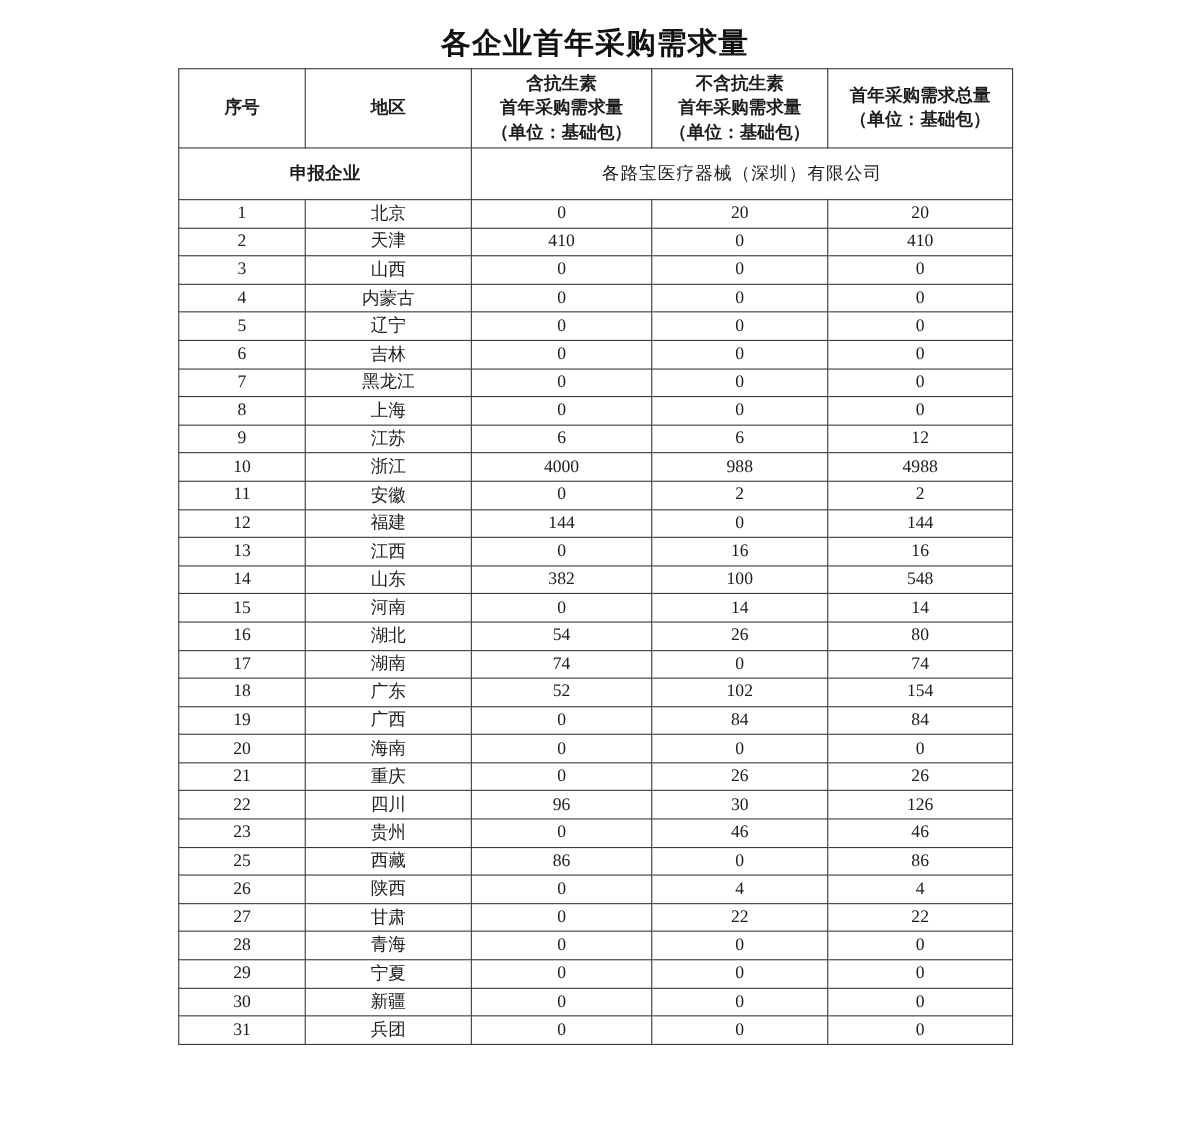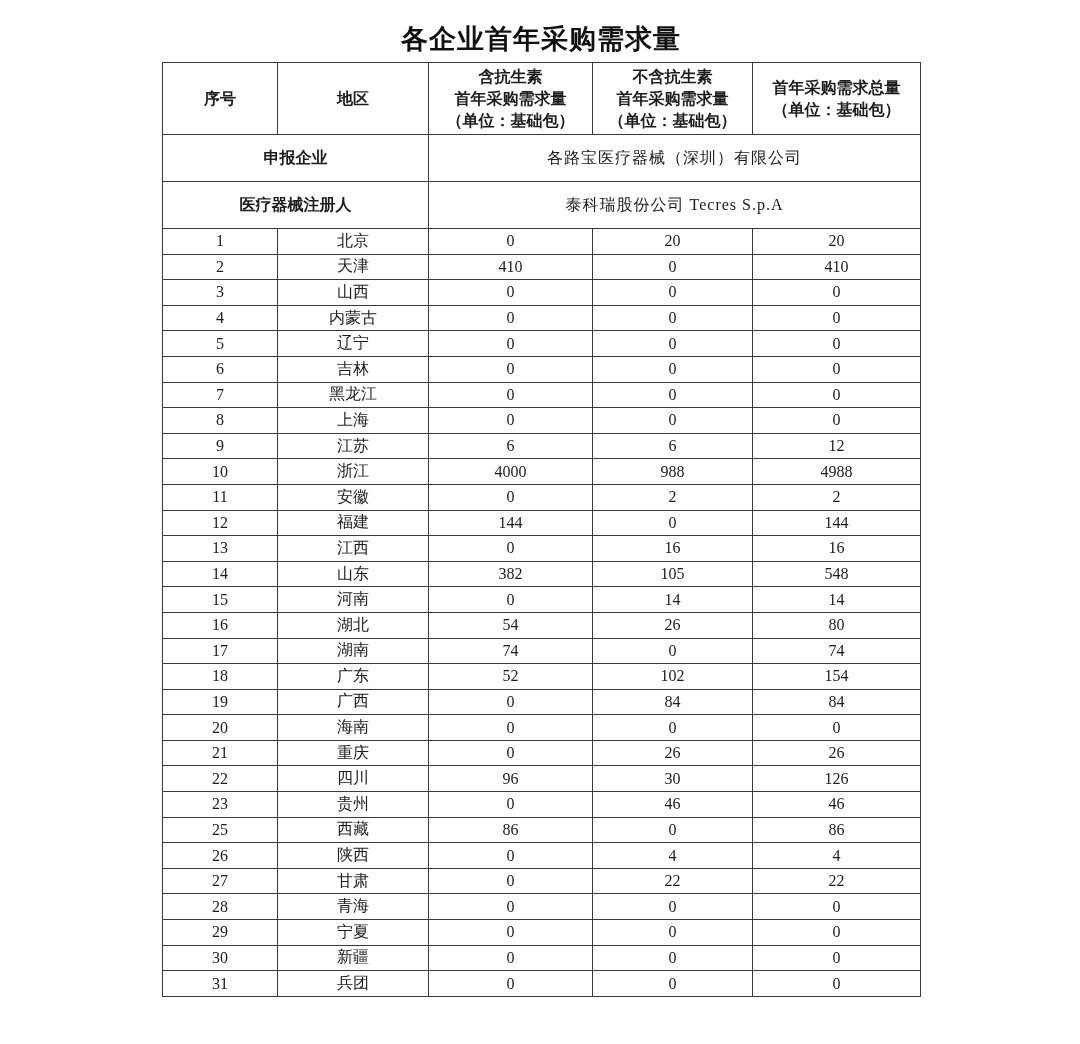--- a/index.html
+++ b/index.html
@@ -95,24 +95,20 @@
           <div>首年采购需求总量</div>
           <div>（单位：基础包）</div>
         </td>
       </tr>
 
       <tr class="info-row">
         <td colspan="2" class="info-label">申报企业</td>
         <td colspan="3" class="info-value">各路宝医疗器械（深圳）有限公司</td>
       </tr>
 
-      <tr class="info-row">
-        <td colspan="2" class="info-label">医疗器械注册人</td>
-        <td colspan="3" class="info-value">泰科瑞股份公司  Tecres S.p.A</td>
-      </tr>
     </tbody>
 
     <tbody>
         <tr class="data-row">
       <td>1</td>
       <td>北京</td>
       <td>0</td>
       <td>20</td>
       <td>20</td>
     </tr>
@@ -197,21 +193,21 @@
       <td>13</td>
       <td>江西</td>
       <td>0</td>
       <td>16</td>
       <td>16</td>
     </tr>
         <tr class="data-row">
       <td>14</td>
       <td>山东</td>
       <td>382</td>
-      <td>105</td>
+      <td>100</td>
       <td>548</td>
     </tr>
         <tr class="data-row">
       <td>15</td>
       <td>河南</td>
       <td>0</td>
       <td>14</td>
       <td>14</td>
     </tr>
         <tr class="data-row">

